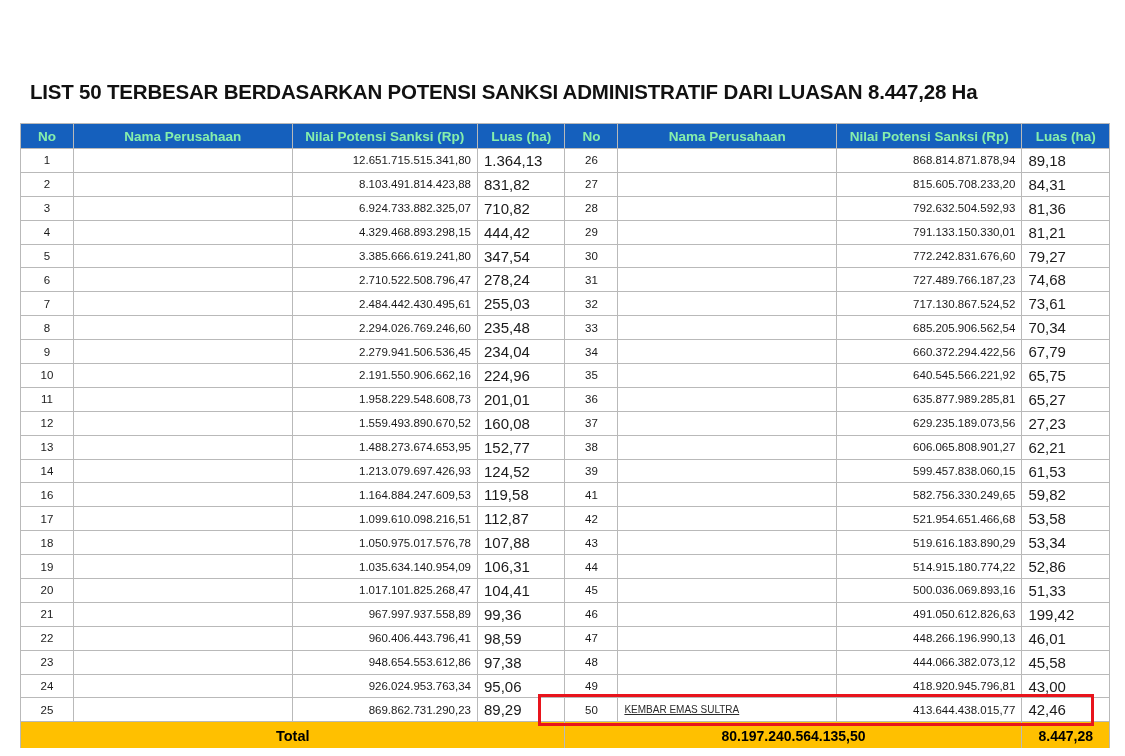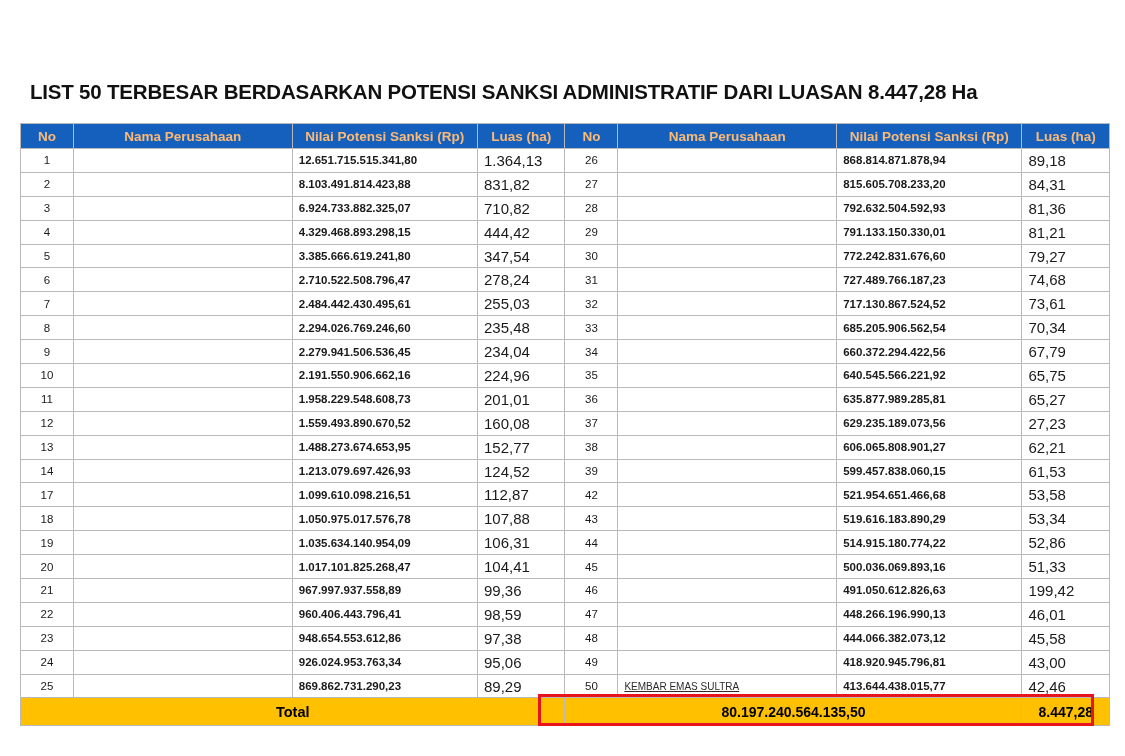--- a/index.html
+++ b/index.html
@@ -49,21 +49,21 @@
     border-collapse: collapse;
     width: 1090px;
     table-layout: fixed;
   }
   table.main th, table.main td {
     border: 1px solid #b9b9b9;
     box-sizing: border-box;
   }
   thead th {
     background: #1560bd;
-    color: #fdba74;
+    color: #86efac;
     font-size: 13.5px;
     font-weight: bold;
     height: 25px;
     padding: 0;
     text-align: center;
     border: 1px solid #ffffff;
   }
   tbody td {
     height: 23.9px;
     padding: 0 6px;
@@ -77,23 +77,22 @@
   }
   td.name {
     text-align: left;
     font-size: 10px;
     color: #2b2b2b;
     white-space: nowrap;
     overflow: hidden;
     text-decoration: underline;
   }
   td.val {
-    text-align: left;
+    text-align: right;
     font-size: 11.5px;
-    font-weight: bold;
   }
   td.luas {
     font-size: 15px;
   }
   
   col.c-no    { width: 52px; }
   col.c-name  { width: 215px; }
   col.c-val   { width: 182px; }
   col.c-luas  { width: 86px; }
 
@@ -297,20 +296,30 @@
             <td class="no">14</td>
             <td class="name"></td>
             <td class="val">1.213.079.697.426,93</td>
             <td class="luas">124,52</td>
             <td class="no">39</td>
             <td class="name"></td>
             <td class="val">599.457.838.060,15</td>
             <td class="luas">61,53</td>
           </tr>
           <tr>
+            <td class="no">16</td>
+            <td class="name"></td>
+            <td class="val">1.164.884.247.609,53</td>
+            <td class="luas">119,58</td>
+            <td class="no">41</td>
+            <td class="name"></td>
+            <td class="val">582.756.330.249,65</td>
+            <td class="luas">59,82</td>
+          </tr>
+          <tr>
             <td class="no">17</td>
             <td class="name"></td>
             <td class="val">1.099.610.098.216,51</td>
             <td class="luas">112,87</td>
             <td class="no">42</td>
             <td class="name"></td>
             <td class="val">521.954.651.466,68</td>
             <td class="luas">53,58</td>
           </tr>
           <tr>

